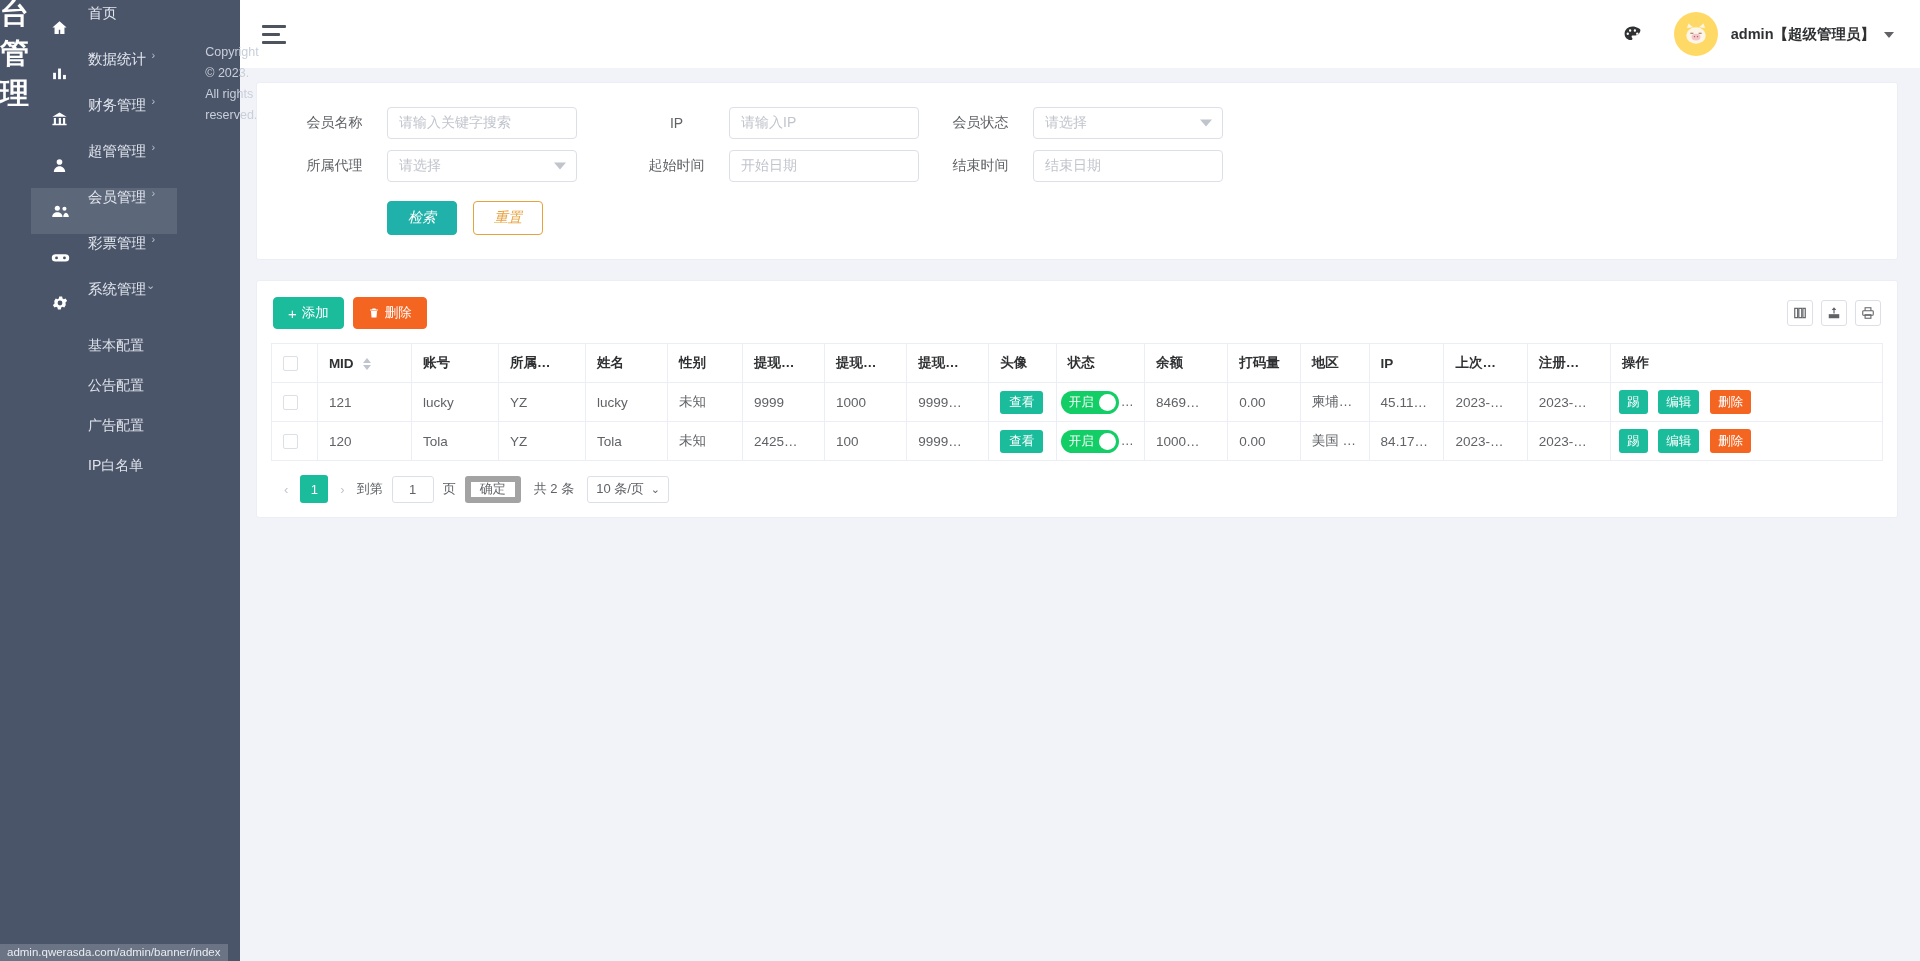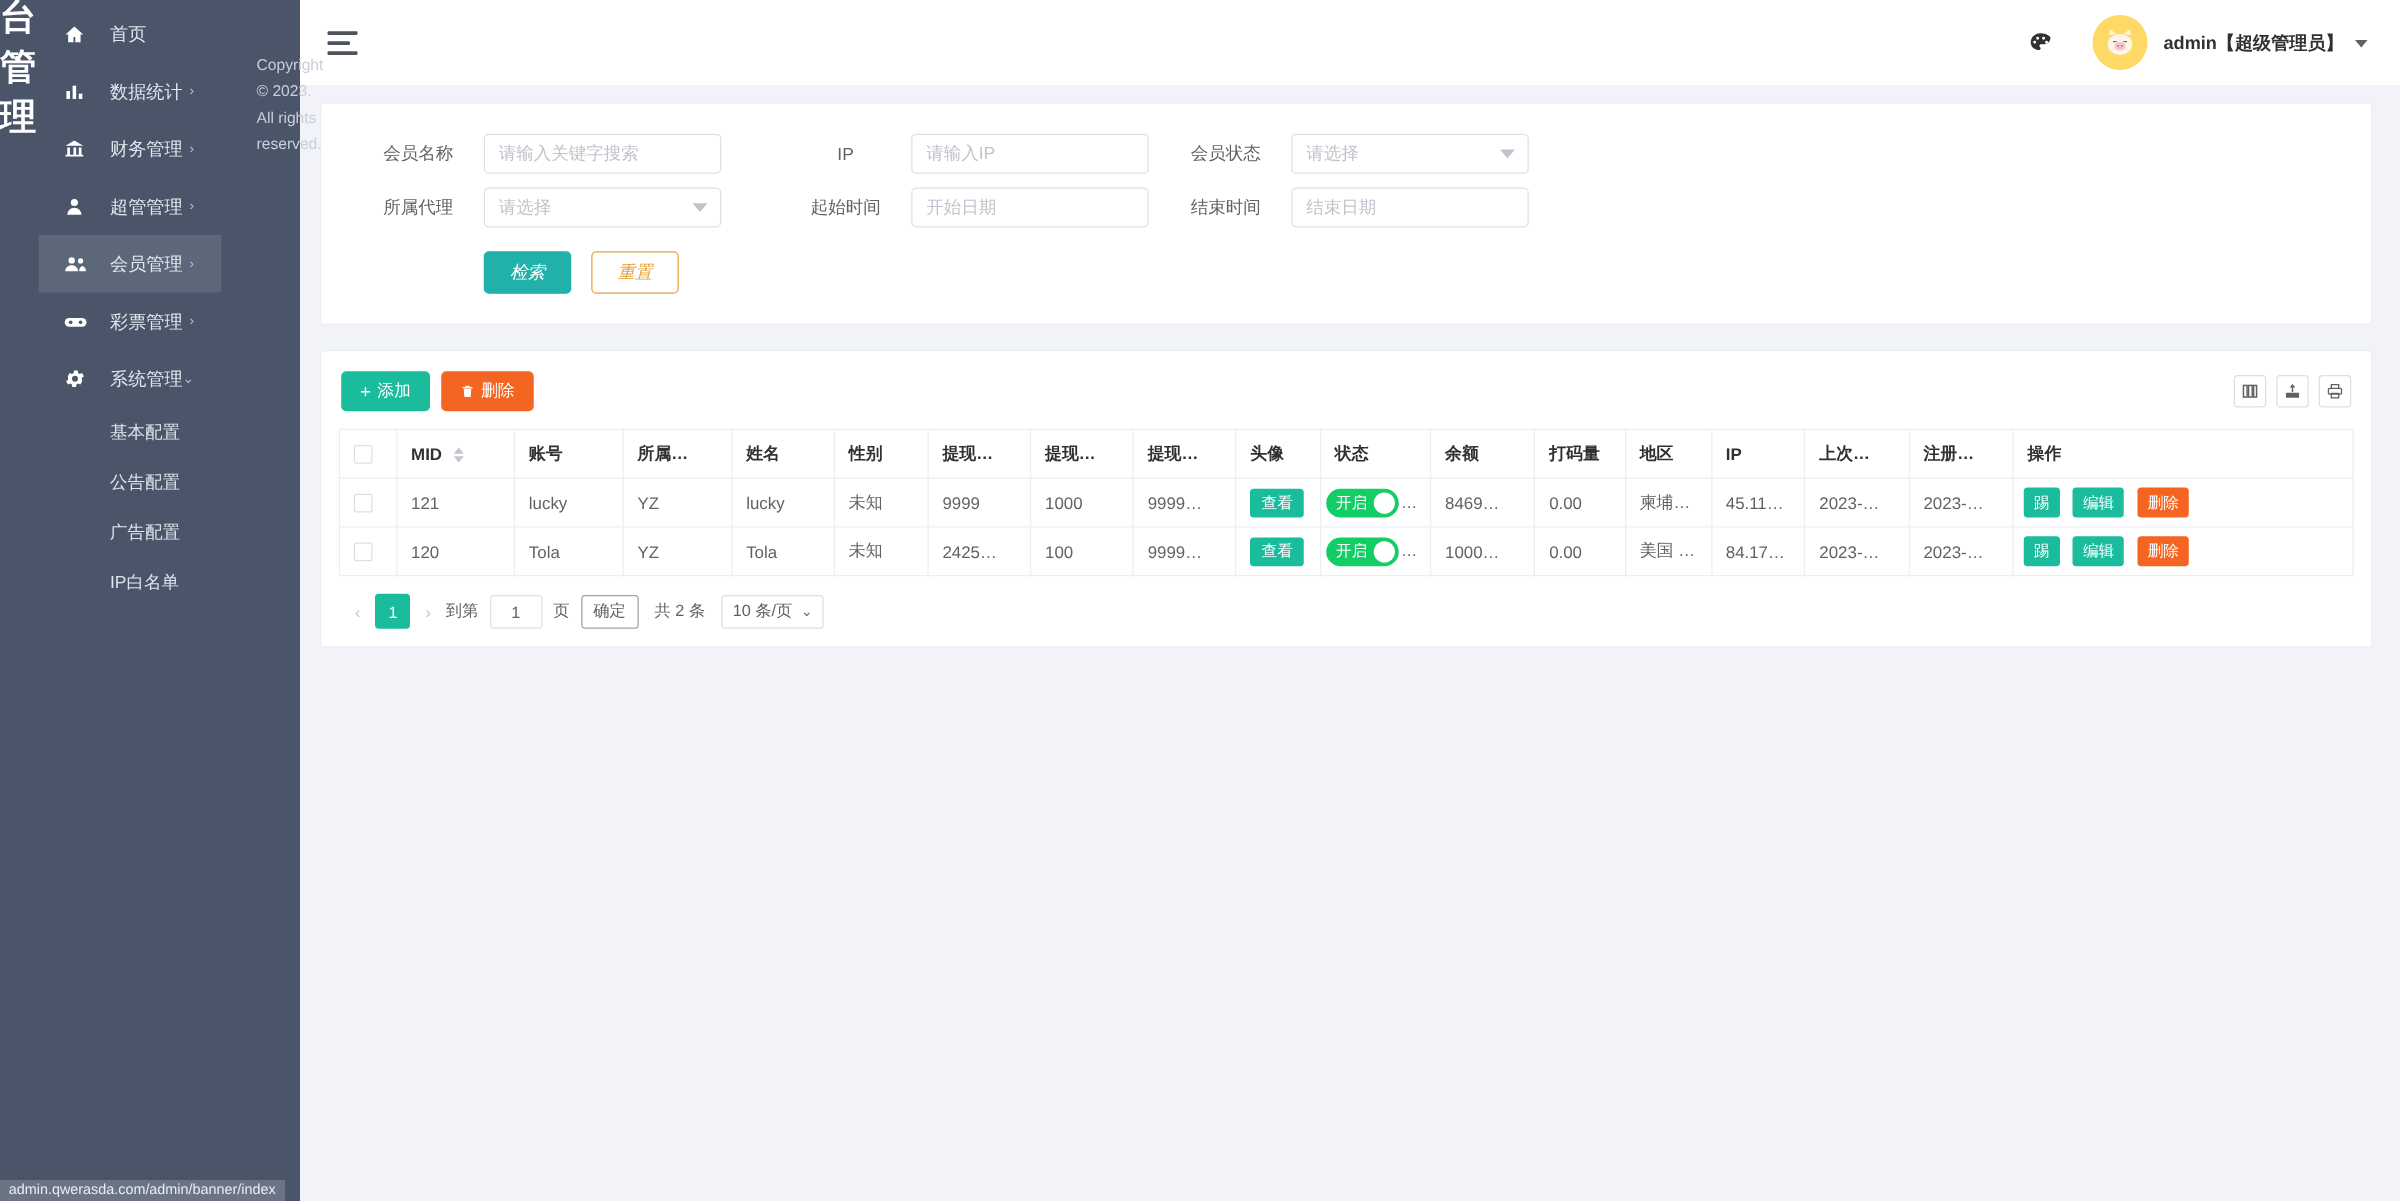--- a/index.html
+++ b/index.html
@@ -22,21 +22,21 @@
   }
   .brand {
     height: 68px;
     display: flex; align-items: center; justify-content: center;
     font-size: 29px; font-weight: 700; letter-spacing: 2px;
     color: #ffffff;
   }
   .menu { padding-top: 4px; }
   .menu-item {
     height: 46px;
-    display: flex; align-items: center;
+    display: flex; 
     padding: 0 22px 0 20px;
     font-size: 14.5px;
     color: #e2e6ee;
     cursor: pointer;
     position: relative;
   }
   .menu-item.active { background: #5c677a; }
   .menu-item .mi-icon {
     width: 24px; display: flex; align-items: center; justify-content: flex-start;
     color: #ffffff; flex: 0 0 24px;
@@ -203,21 +203,21 @@
     min-width: 28px; height: 28px; background: #1abc9c; color: #fff;
     display: inline-flex; align-items: center; justify-content: center;
     border-radius: 3px; font-size: 13px; cursor: pointer;
   }
   .pg-input {
     width: 42px; height: 27px; border: 1px solid #dcdfe6; border-radius: 3px;
     display: inline-flex; align-items: center; justify-content: center;
     font-size: 13px; color: #606266; background: #fff;
   }
   .pg-confirm {
-    height: 27px; border: 1px solid #a3a3a3; border-radius: 3px;
+    height: 27px; border: 6px solid #a3a3a3; border-radius: 3px;
     display: inline-flex; align-items: center; padding: 0 9px;
     font-size: 13px; color: #606266; background: #fff; cursor: pointer;
   }
   .pg-total { font-size: 13px; color: #606266; font-weight: 400; margin-left: 4px; }
   .pg-size {
     height: 27px; border: 1px solid #dcdfe6; border-radius: 3px;
     display: inline-flex; align-items: center; padding: 0 8px; gap: 7px;
     font-size: 13px; color: #606266; background: #fff; cursor: pointer; margin-left: 4px;
   }
   .pg-size .chev { font-size: 11px; color: #606266; }

